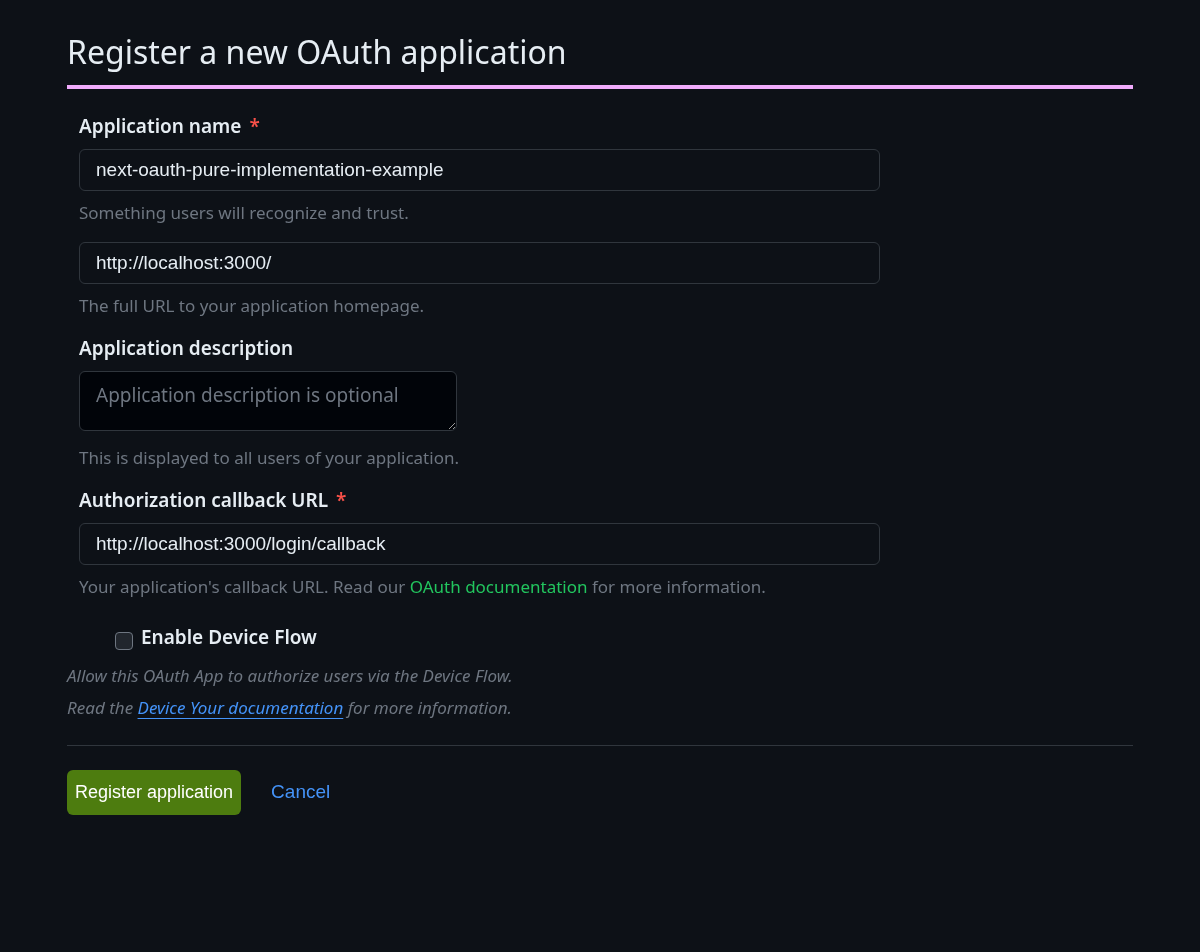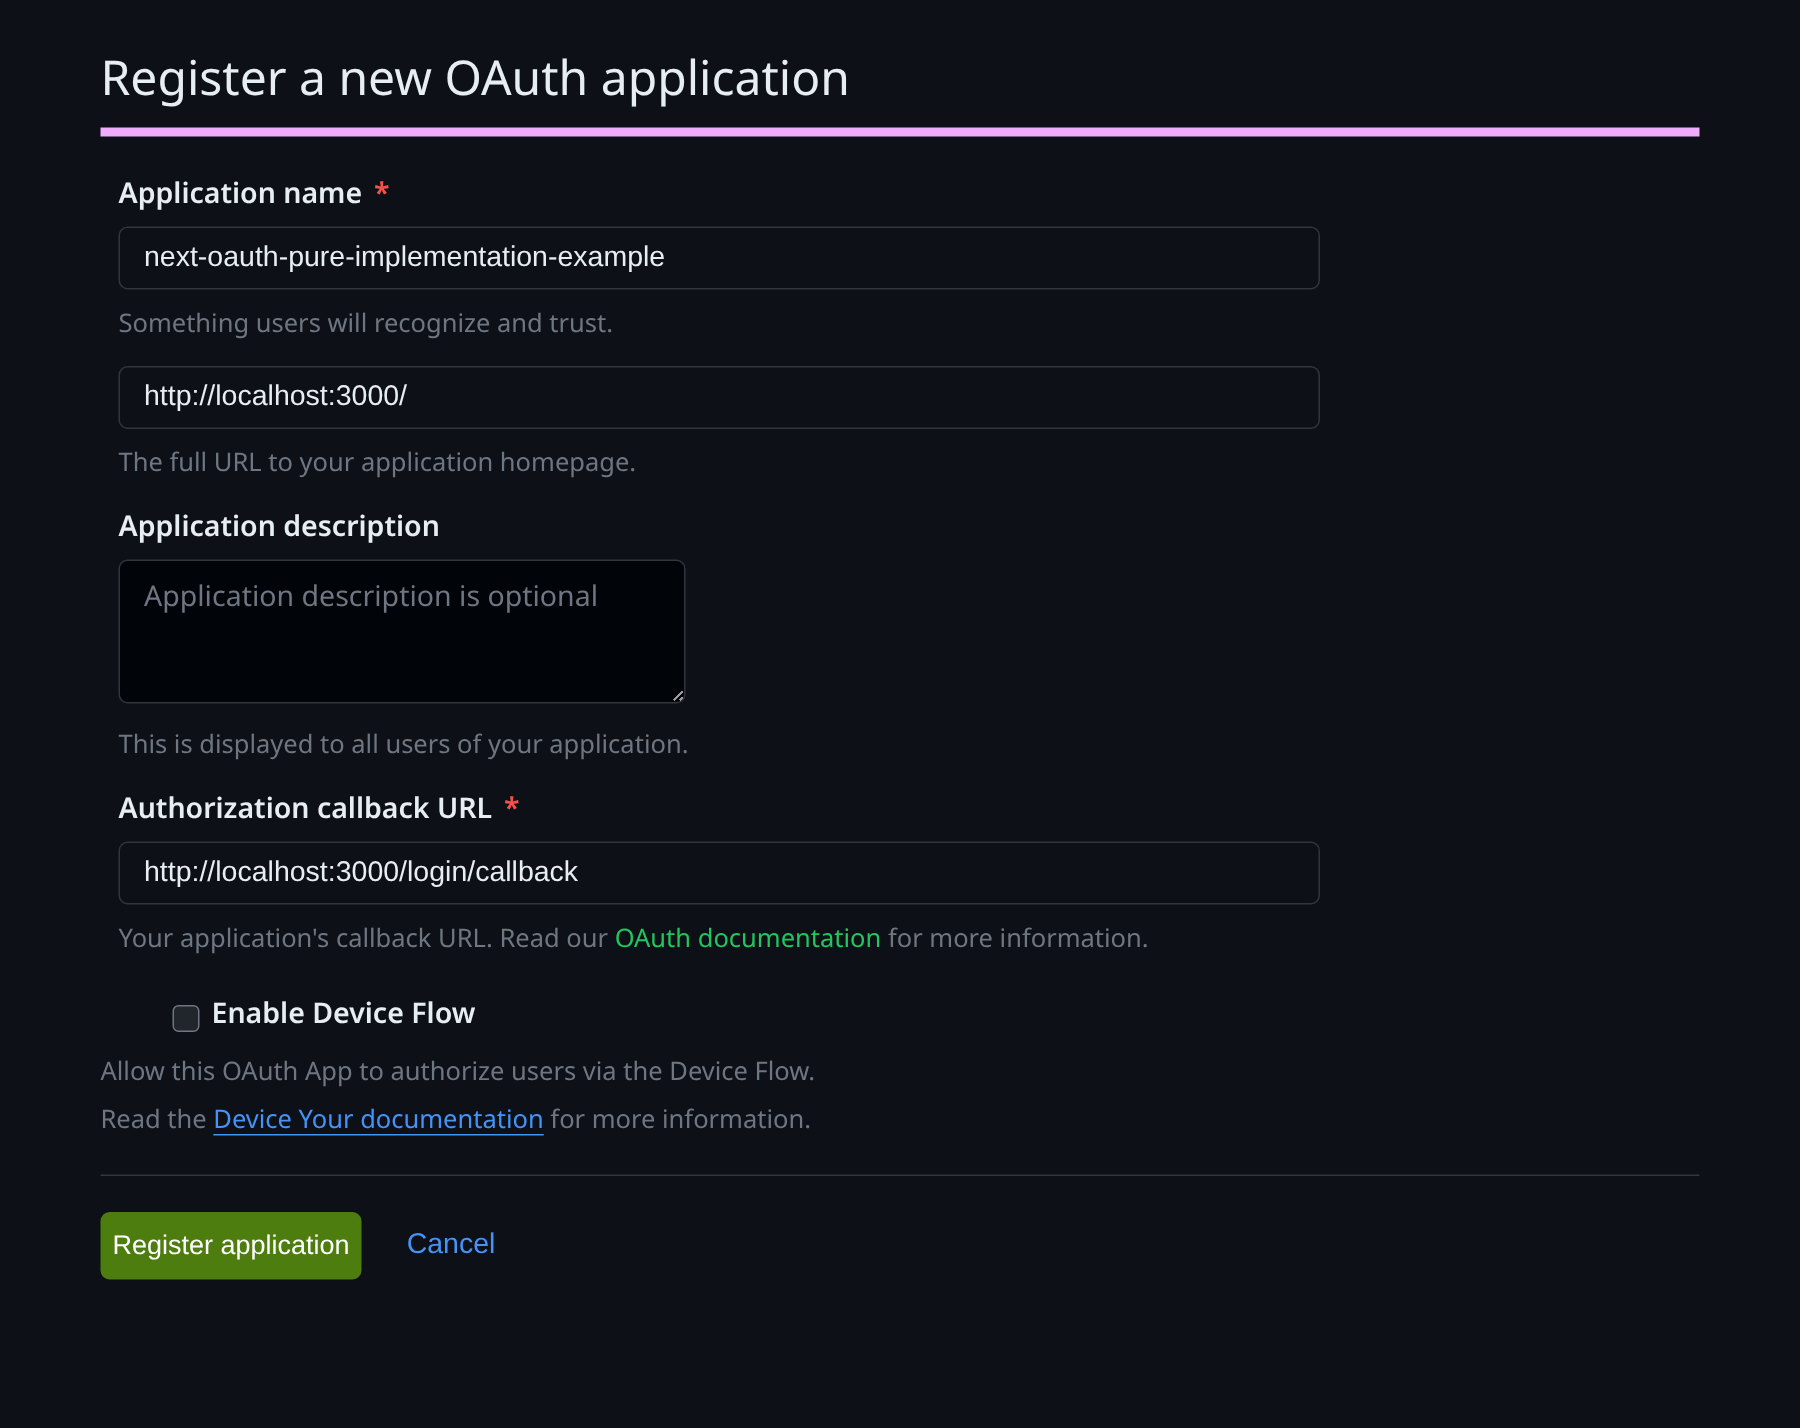--- a/index.html
+++ b/index.html
@@ -14,21 +14,21 @@
       font-family: -apple-system, BlinkMacSystemFont, "Segoe UI", "Noto Sans", Helvetica, Arial, sans-serif;
       padding: 30px 67px;
       width: 1200px;
     }
 
     .page-title {
       font-size: 32px;
       font-weight: 400;
       color: #e6edf3;
       padding-bottom: 12px;
-      border-bottom: 6px solid #f0abfc;
+      border-bottom: 4px solid #f0abfc;
       margin-bottom: 24px;
     }
 
     .form-group {
       margin-bottom: 18px;
       margin-left: 12px;
     }
 
     .form-label {
       display: block;
@@ -53,21 +53,21 @@
       color: #e6edf3;
       outline: none;
     }
 
     .form-input::placeholder {
       color: #6e7681;
     }
 
     .form-textarea {
       width: 378px;
-      height: 96px;
+      height: 60px;
       padding: 10px 16px;
       font-size: 19px;
       background-color: #010409;
       border: 1px solid #30363d;
       border-radius: 6px;
       color: #e6edf3;
       outline: none;
       resize: both;
       font-family: inherit;
     }
@@ -116,20 +116,21 @@
     .checkbox-label {
       font-size: 19px;
       font-weight: 600;
       color: #e6edf3;
     }
 
     .device-flow-hint {
       font-size: 17px;
       color: #6e7681;
       line-height: 1.9;
+      font-style: italic;
     }
 
     .divider {
       border: none;
       border-top: 1px solid #30363d;
       margin-top: 20px;
       margin-bottom: 24px;
     }
 
     .button-row {

